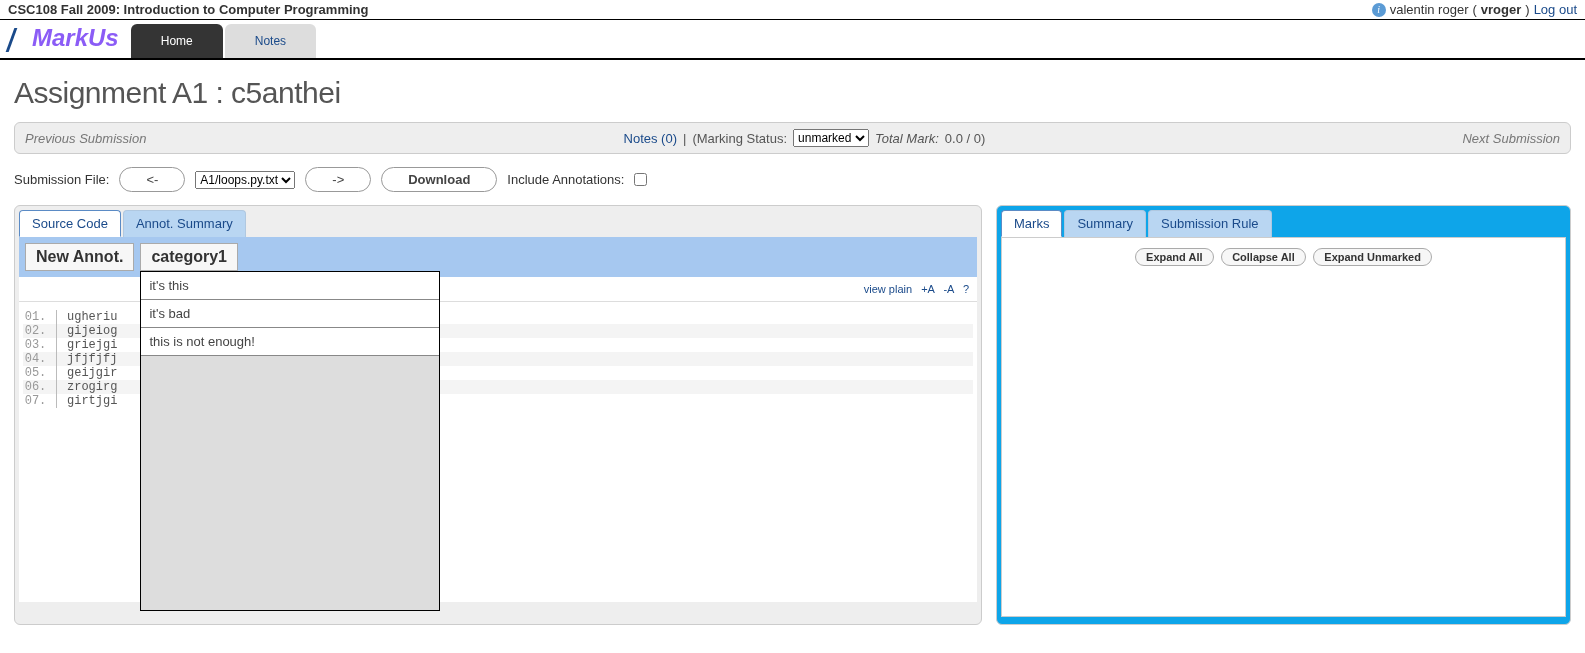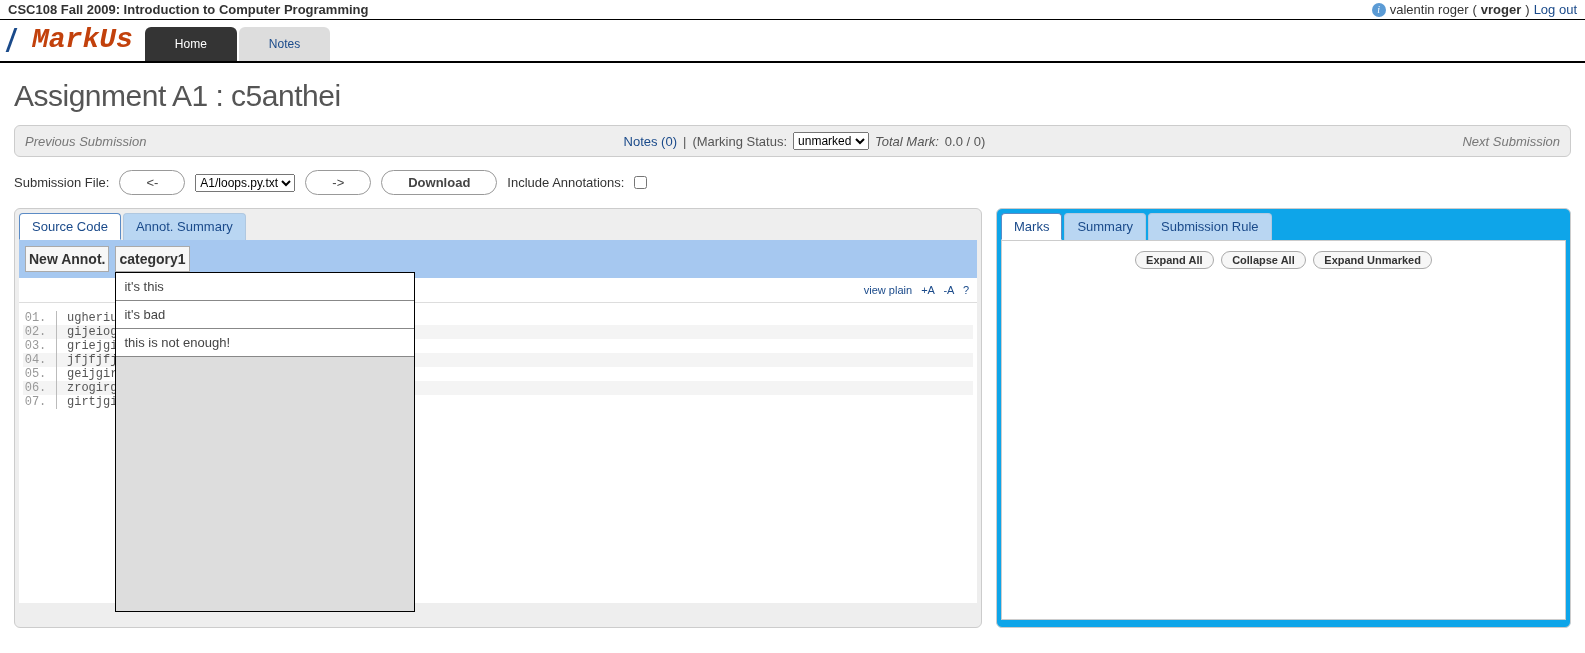--- a/index.html
+++ b/index.html
@@ -5,21 +5,21 @@
 * { box-sizing: border-box; margin: 0; padding: 0; }
 body { font-family: Verdana, Arial, sans-serif; font-size: 13px; color: #333; background: #fff; }
 
 .topbar { background: #fff; border-bottom: 1px solid #000; padding: 2px 8px; display: flex; justify-content: space-between; align-items: center; font-weight: bold; }
 .topbar-right { font-weight: normal; display: flex; align-items: center; gap: 4px; }
 .info-icon { display: inline-flex; width: 14px; height: 14px; background: #5b9bd5; border-radius: 50%; color: #fff; font-size: 10px; font-style: italic; font-family: serif; align-items: center; justify-content: center; }
 .topbar-right .uname { font-weight: bold; }
 .topbar-right a { color: #1a4a8a; text-decoration: none; }
 
 .navwrap { border-bottom: 2px solid #000; padding: 4px 10px 0 10px; display: flex; align-items: flex-end; gap: 12px; }
-.logo { font-family: Liberation Mono, monospace; font-size: 28px; font-weight: bold; color: #c2410c; font-style: italic; padding-bottom: 6px; position: relative; padding-left: 22px; }
+.logo { font-family: Liberation Sans, sans-serif; font-size: 24px; font-weight: bold; color: #8b5cf6; font-style: italic; padding-bottom: 6px; position: relative; padding-left: 22px; }
 .logo::before { content: ""; position: absolute; left: 0; top: 4px; width: 18px; height: 24px; border-left: 3px solid #1a4a8a; transform: skewX(-20deg); }
 .tabs-nav { display: flex; gap: 2px; align-items: flex-end; }
 .tab-nav { padding: 10px 30px; font-size: 12px; border-radius: 6px 6px 0 0; cursor: pointer; color: #1a4a8a; background: #ddd; }
 .tab-nav.active { background: #343434; color: #fff; }
 
 .container { padding: 10px 14px; }
 .page-title { font-family: "Trebuchet MS", Verdana, sans-serif; font-size: 30px; color: #555; font-weight: normal; letter-spacing: -0.5px; margin: 6px 0 12px 0; }
 
 .statusbar { background: #eee; border: 1px solid #ccc; border-radius: 6px; padding: 6px 10px; display: flex; align-items: center; justify-content: space-between; font-size: 13px; color: #555; }
 .statusbar .prev, .statusbar .next { font-style: italic; color: #777; }
@@ -35,21 +35,21 @@
 
 .panels { display: flex; gap: 14px; align-items: flex-start; }
 .panel-left { flex: 1; background: #eee; border: 1px solid #ccc; border-radius: 6px; padding: 4px; min-height: 420px; }
 .panel-right { width: 575px; background: #0ea5e9; border: 1px solid #ccc; border-radius: 6px; padding: 4px; min-height: 420px; }
 
 .subtabs { display: flex; gap: 0; margin-bottom: 0; }
 .subtab { background: #b9d6f2; color: #1a4a8a; padding: 5px 12px; font-size: 13px; border: 1px solid #b0c8e0; border-bottom: none; border-radius: 4px 4px 0 0; cursor: pointer; margin-right: 2px; }
 .subtab.active { background: #fff; border: 1px solid #5b8bc5; border-bottom: 1px solid #fff; position: relative; z-index: 2; }
 
 .annot-bar { background: #a6c8f0; padding: 6px; display: flex; gap: 6px; align-items: center; position: relative; }
-.btn-box { background: #f7f7f7; border: 1px solid #aaa; padding: 4px 3px; font-size: 14px; cursor: pointer; font-weight: bold; color: #333; }
+.btn-box { background: #f7f7f7; border: 1px solid #aaa; padding: 4px 10px; font-size: 16px; cursor: pointer; font-weight: bold; color: #333; }
 .dropdown { position: relative; }
 .dropdown-menu { position: absolute; top: 100%; left: 0; width: 300px; background: #ddd; border: 1px solid #000; z-index: 10; min-height: 340px; }
 .dropdown-menu .item { background: #fff; border-bottom: 1px solid #888; padding: 6px 8px; font-size: 13px; color: #444; cursor: pointer; }
 
 .code-controls { background: #fff; padding: 6px 8px; text-align: right; font-size: 11px; color: #1a4a8a; border-bottom: 1px solid #ddd; }
 .code-controls span { cursor: pointer; margin-left: 6px; }
 
 .code-area { background: #fff; padding: 8px 4px; font-family: "Courier New", monospace; font-size: 12px; color: #555; min-height: 300px; }
 .code-line { display: flex; }
 .code-line .ln { width: 34px; text-align: center; padding-right: 8px; color: #999; border-right: 1px solid #bbb; margin-right: 10px; }

